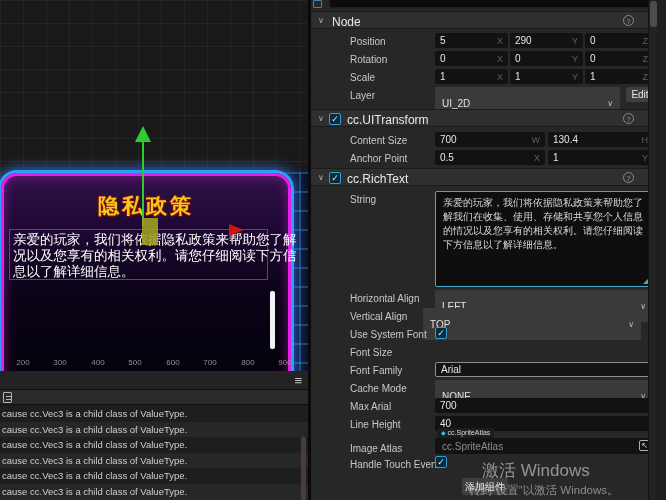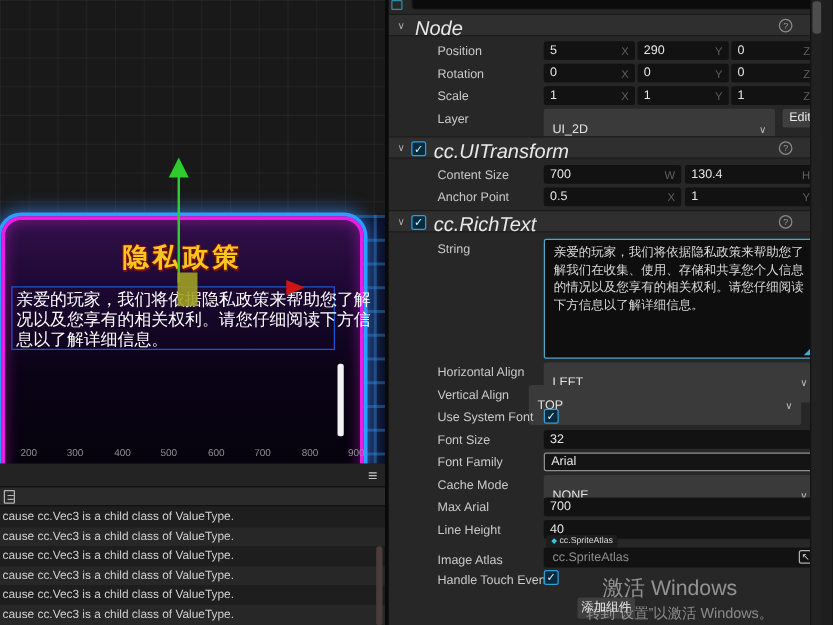--- a/index.html
+++ b/index.html
@@ -55,21 +55,21 @@
   #vdivider{position:absolute;left:308px;top:0;width:3px;height:500px;background:#0a0a0a;}
 
   
   #inspector{position:absolute;left:311px;top:0;width:346px;height:500px;background:#272727;overflow:hidden;}
   #name-row-input{position:absolute;left:18px;top:-6px;width:322px;height:14px;background:#0b0b0b;
     border:1px solid #1f1f1f;border-radius:3px;}
   #name-row-icon{position:absolute;left:2px;top:0px;width:9px;height:8px;border:1px solid #2e8ca8;border-radius:1px;}
   .sec-header{position:absolute;left:0;width:346px;height:18px;background:#2f2f2f;
     border-top:1px solid #1b1b1b;border-bottom:1px solid #1b1b1b;}
   .sec-chev{position:absolute;left:7px;top:4px;color:#aaa;font-size:8px;cursor:pointer;}
-  .sec-title{position:absolute;left:36px;top:3px;color:#e8e8e8;font-size:16px;font-style:italic;}
+  .sec-title{position:absolute;left:36px;top:3px;color:#e8e8e8;font-size:12px;}
   .sec-title.noCb{left:21px;}
   .help-icon{position:absolute;left:312px;top:3px;width:11px;height:11px;border:1px solid #8a8a8a;border-radius:50%;
     color:#9a9a9a;font-size:7px;line-height:11px;text-align:center;cursor:pointer;}
   .kebab-icon{position:absolute;left:334px;top:2px;color:#9a9a9a;font-size:11px;cursor:pointer;}
   .cb{position:absolute;width:12px;height:12px;background:#082c3d;border:1px solid #2f9fd8;border-radius:2px;
     color:#cfeeff;font-size:9px;line-height:11px;text-align:center;cursor:pointer;}
   .cb.in-header{left:18px;top:3px;}
   .plabel{position:absolute;left:11px;color:#c8c8c8;font-size:10px;white-space:nowrap;padding-left:28px;}
   .nfield{position:absolute;height:15px;background:#121212;border-radius:2px;display:flex;
     justify-content:space-between;align-items:center;padding:0 5px;}
@@ -266,23 +266,20 @@
     <span class="plabel" style="top:311px">Vertical Align</span>
     <div class="dd" style="left:112px;top:308px;width:218px">
       <span class="ddval">TOP</span>
         <span class="chev">∨</span>
       </div>
 
     <span class="plabel" style="top:329px">Use System Font</span>
     <span class="cb" style="left:124px;top:327px">✓</span>
 
     <span class="plabel" style="top:347px">Font Size</span>
-    <div class="nfield" style="left:124px;top:344px;width:218px">
-      <span class="nval">32</span>
-      </div>
 
     <span class="plabel" style="top:365px">Font Family</span>
     <div class="nfield" id="fontfamily-field" style="left:124px;top:362px;width:218px">
       <span class="nval">Arial</span>
       </div>
 
     <span class="plabel" style="top:383px">Cache Mode</span>
     <div class="dd" style="left:124px;top:380px;width:218px">
       <span class="ddval">NONE</span>
         <span class="chev">∨</span>

